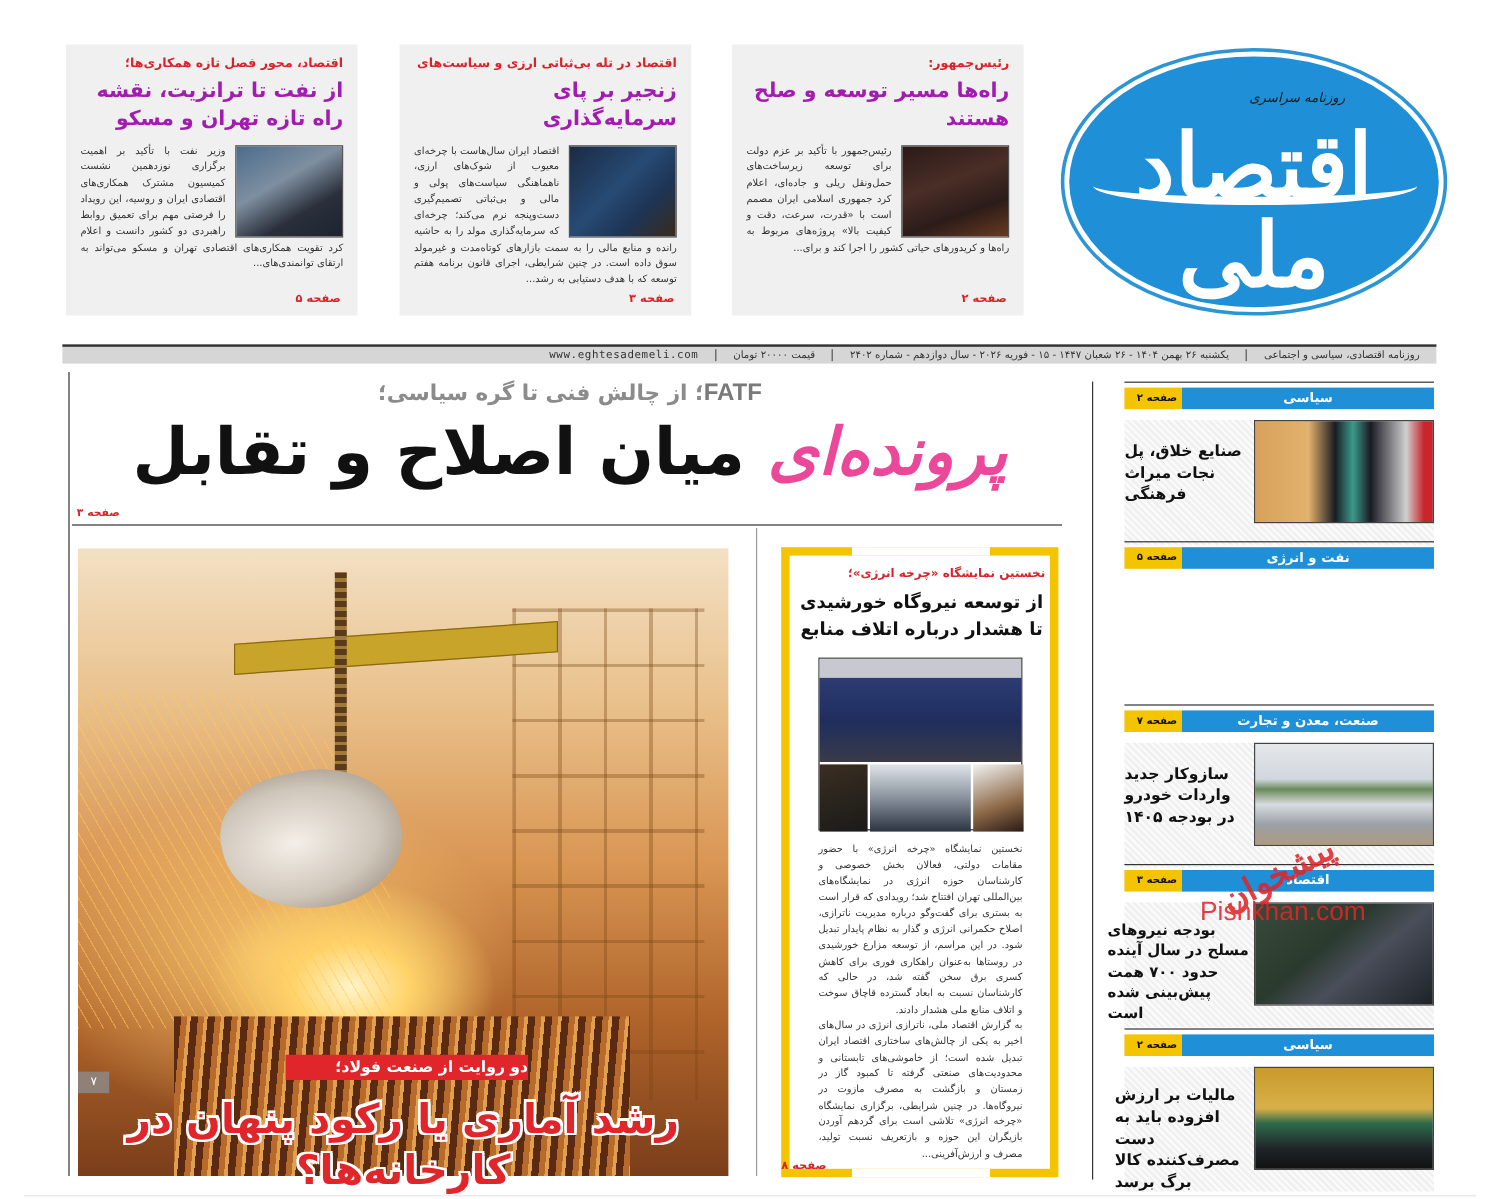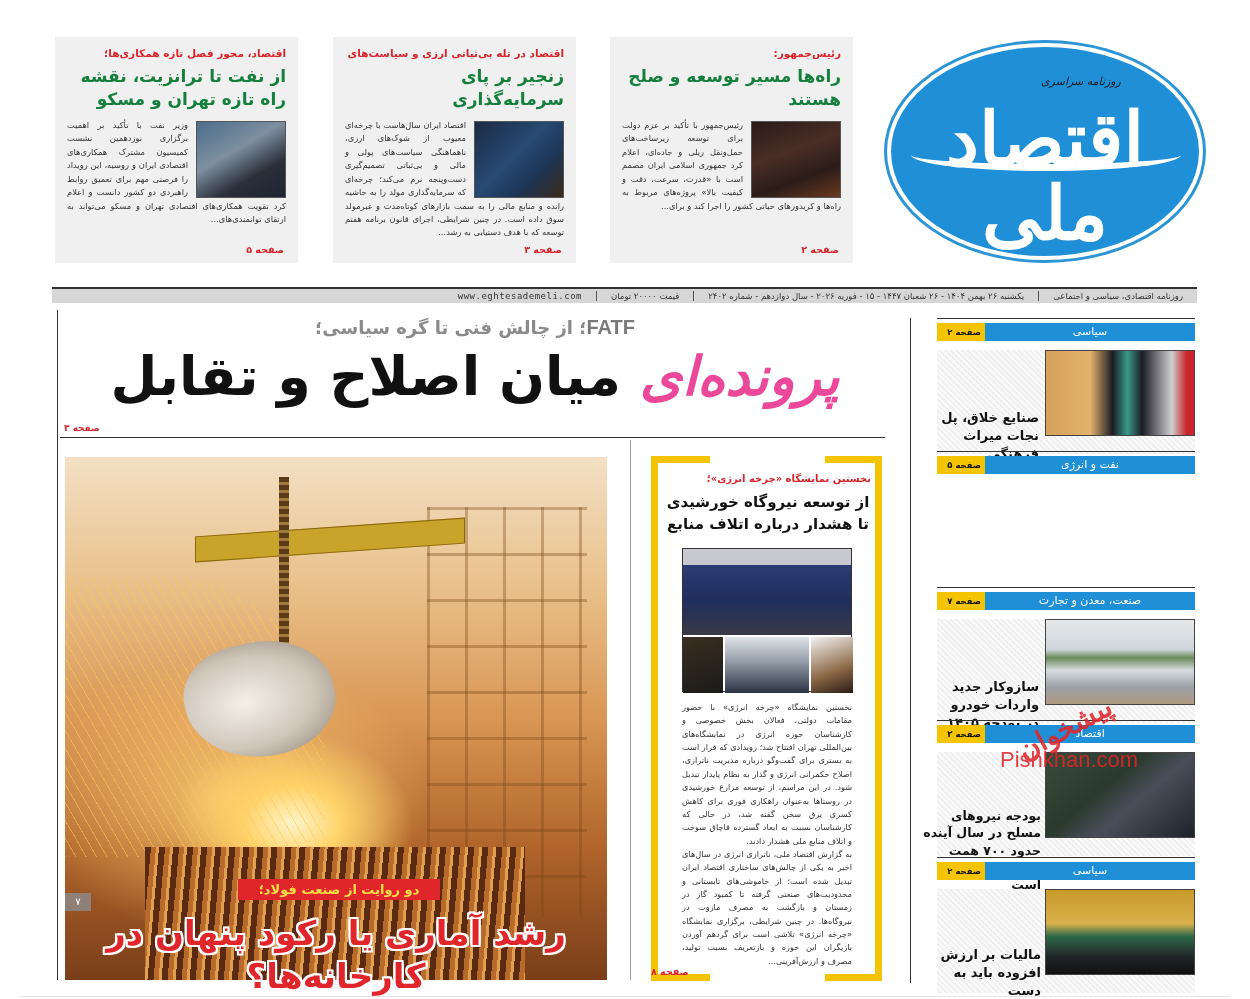--- a/index.html
+++ b/index.html
@@ -2,21 +2,21 @@
 <html><head>
 <meta charset="utf-8">
 <style>
   * { box-sizing: border-box; margin: 0; padding: 0; }
   html, body { width: 1250px; height: 999px; background: #ffffff; overflow: hidden; }
   body { position: relative; font-family: "DejaVu Sans", sans-serif; color: #1a1a1a; direction: rtl; }
 
   
   .teaser { position: absolute; top: 37px; width: 243px; height: 226px; background: #f0f0f0; padding: 10px 12px 8px 12px; }
   .teaser .kicker { color: #d8232a; font-size: 10.5px; font-weight: bold; text-align: right; white-space: nowrap; overflow: hidden; }
-  .teaser .title { font-size: 17px; font-weight: bold; line-height: 1.35; margin-top: 6px; color: #15803d; text-align: right; }
+  .teaser .title { font-size: 17px; font-weight: bold; line-height: 1.35; margin-top: 6px; color: #a21caf; text-align: right; }
   .teaser .body { margin-top: 8px; font-size: 8.3px; line-height: 1.62; color: #333; text-align: justify; }
   .teaser .thumb { float: right; width: 90px; height: 77px; margin-left: 8px; margin-top: 2px; border: 1px solid #555; }
   .teaser .page { position: absolute; bottom: 8px; right: 14px; color: #d8232a; font-size: 9.5px; font-weight: bold; }
   #teaser-1 { left: 610px; }
   #teaser-2 { left: 333px; }
   #teaser-3 { left: 55px; }
   #teaser-1 .thumb { background: linear-gradient(160deg, #2a1a18 0%, #4a2e26 40%, #2b1c19 70%, #6a3a20 100%); }
   #teaser-2 .thumb { background: linear-gradient(135deg, #1b2b44 0%, #274a74 45%, #1d3556 70%, #3a2a1a 100%); }
   #teaser-3 .thumb { background: linear-gradient(150deg, #4b6d8c 0%, #7e8fa0 40%, #2a2f3a 70%, #1d2430 100%); }
 
@@ -54,21 +54,21 @@
       radial-gradient(ellipse 120px 90px at 42% 70%, #fff4c8 0%, #ffd36a 40%, rgba(255,170,60,0) 100%),
       radial-gradient(ellipse 200px 140px at 30% 65%, rgba(255,210,120,0.8) 0%, rgba(255,150,40,0) 100%),
       linear-gradient(180deg, #f3e0c4 0%, #e9c08a 25%, #d99654 50%, #b0642a 75%, #7a3e1a 100%); }
   #steel-photo .beam { position: absolute; left: 130px; top: 70px; width: 270px; height: 26px; background: #c9a42b; transform: skewY(-4deg); border: 1px solid #8a6a10; }
   #steel-photo .hook { position: absolute; left: 214px; top: 20px; width: 10px; height: 170px; background: repeating-linear-gradient(180deg, #5a3a18 0 5px, #a07a3a 5px 8px); }
   #steel-photo .ladle { position: absolute; left: 120px; top: 185px; width: 150px; height: 115px; border-radius: 40% 50% 45% 55%; background: radial-gradient(ellipse at 40% 50%, #f4efe8 0%, #cfc6ba 55%, #8c8072 100%); transform: rotate(-12deg); }
   #steel-photo .tower { position: absolute; right: 20px; top: 50px; width: 160px; height: 410px; background: repeating-linear-gradient(90deg, rgba(120,70,20,0.35) 0 3px, transparent 3px 38px), repeating-linear-gradient(180deg, rgba(120,70,20,0.35) 0 3px, transparent 3px 46px); }
   #steel-photo .sparks { position: absolute; left: 0; top: 120px; width: 260px; height: 280px; background: repeating-linear-gradient(60deg, rgba(255,200,90,0.5) 0 1px, transparent 1px 9px); border-radius: 0 60% 0 0; }
   #steel-photo .furnace { position: absolute; left: 80px; top: 390px; width: 380px; height: 133px; background: repeating-linear-gradient(95deg, #5a2a12 0 6px, #b86a2a 6px 11px, #e0a050 11px 14px); }
   #photo-num { position: absolute; left: 65px; top: 893px; width: 26px; height: 18px; background: rgba(140,140,140,0.8); color: #fff; font-size: 10px; text-align: center; line-height: 18px; direction: ltr; }
-  #photo-kicker { position: absolute; left: 238px; top: 879px; width: 202px; height: 21px; background: #e0262b; color: #fde047; font-size: 13px; font-weight: bold; text-align: center; line-height: 21px; }
+  #photo-kicker { position: absolute; left: 238px; top: 879px; width: 202px; height: 21px; background: #e0262b; color: #ffffff; font-size: 13px; font-weight: bold; line-height: 21px; }
   #photo-title { position: absolute; left: 65px; top: 912px; width: 542px; text-align: center; font-size: 34px; font-weight: bold; color: #e0262b; line-height: 1.25; text-shadow: 2px 2px 0 #fff, -2px -2px 0 #fff, 2px -2px 0 #fff, -2px 2px 0 #fff, 0 2px 0 #fff, 2px 0 0 #fff, 0 -2px 0 #fff, -2px 0 0 #fff; letter-spacing: -1px; }
 
   
   #expo-frame { position: absolute; left: 651px; top: 456px; width: 231px; height: 525px; border: 7px solid #f4c400; background: #fff; }
   #expo-frame .gap-top { position: absolute; top: -7px; left: 52px; width: 115px; height: 7px; background: #fff; }
   #expo-frame .gap-bot { position: absolute; bottom: -7px; left: 52px; width: 115px; height: 7px; background: #fff; }
   #expo-kicker { position: absolute; left: 665px; top: 473px; width: 206px; text-align: right; color: #d8232a; font-size: 10px; font-weight: bold; }
   #expo-title { position: absolute; left: 665px; top: 492px; width: 206px; text-align: center; font-size: 15px; font-weight: bold; line-height: 1.45; color: #111; }
   #expo-photo { position: absolute; left: 682px; top: 548px; width: 170px; height: 144px; border: 1px solid #333; background: #fff; }
   #expo-photo .main { position: absolute; left: 0; top: 0; width: 100%; height: 86px; background: linear-gradient(180deg, #c8c8d0 0%, #c8c8d0 18%, #2c3c74 19%, #1f2e5e 60%, #3a3a48 100%); }
@@ -77,24 +77,24 @@
   #expo-photo .sub3 { position: absolute; left: 128px; top: 88px; width: 42px; height: 56px; background: linear-gradient(160deg, #f2f2f2 0%, #8e6a48 60%, #2a1a14 100%); }
   #expo-body { position: absolute; left: 682px; top: 701px; width: 170px; font-size: 8.2px; line-height: 1.63; color: #333; text-align: justify; }
   #expo-body p + p { margin-top: 0; }
   #expo-page { position: absolute; left: 651px; top: 966px; width: 231px; text-align: left; color: #d8232a; font-size: 9.5px; font-weight: bold; }
 
   
   .rsec { position: absolute; left: 937px; width: 258px; }
   .rsec .toprule { height: 1px; background: #333; }
   .rsec .bar { margin-top: 4px; height: 18px; display: flex; direction: ltr; }
   .rsec .bar .pg { width: 48px; background: #f4c400; font-size: 8.5px; font-weight: bold; color: #111; text-align: right; padding-right: 4px; line-height: 18px; direction: rtl; }
-  .rsec .bar .sec { flex: 1; background: #1f8fd8; color: #fff; font-size: 11px; font-weight: normal; text-align: center; line-height: 18px; direction: rtl; }
+  .rsec .bar .sec { flex: 1; background: #1f8fd8; color: #fff; font-size: 11px; font-weight: bold; text-align: center; line-height: 18px; direction: rtl; }
   .rsec .content { position: relative; height: 104px; margin-top: 9px; background: repeating-linear-gradient(45deg, #fafafa 0 2px, #f0f0f0 2px 4px); }
   .rsec .pic { position: absolute; right: 0; top: 0; width: 150px; height: 86px; border: 1px solid #444; }
-  .rsec .headline { position: absolute; left: 0; top: 18px; width: 102px; font-size: 13px; font-weight: bold; line-height: 1.38; color: #111; text-align: right; margin-top: 41px; }
+  .rsec .headline { position: absolute; left: 0; top: 18px; width: 102px; font-size: 13px; font-weight: bold; line-height: 1.38; color: #111; text-align: left; }
   #rsec-1 { top: 318px; }
   #rsec-2 { top: 451px; }
   #rsec-3 { top: 587px; }
   #rsec-4 { top: 720px; }
   #rsec-5 { top: 857px; }
   #rsec-1 .pic { background: linear-gradient(90deg, #d7a15a 0%, #e2b26e 30%, #1b1b24 45%, #3a9a8a 55%, #1b1b24 65%, #cfcfcf 85%, #c8262b 95%); }
   #rsec-2 .pic { top: 0; height: 84px; background: linear-gradient(150deg, #2e5fa0 0%, #3b74b8 40%, #283448 60%, #1a1f2a 100%); }
   #rsec-3 .pic { background: linear-gradient(180deg, #e6e8ea 0%, #cfd6dc 35%, #6a8a5a 45%, #d8dce0 60%, #9aa0a6 80%, #b09a80 100%); }
   #rsec-4 .pic { background: linear-gradient(140deg, #3a4a3a 0%, #2a3a2e 40%, #4a4e5a 60%, #1e2228 100%); }
   #rsec-5 .pic { background: linear-gradient(180deg, #c89a2a 0%, #d8b04a 40%, #2e6a4a 55%, #202428 80%, #111 100%); }

